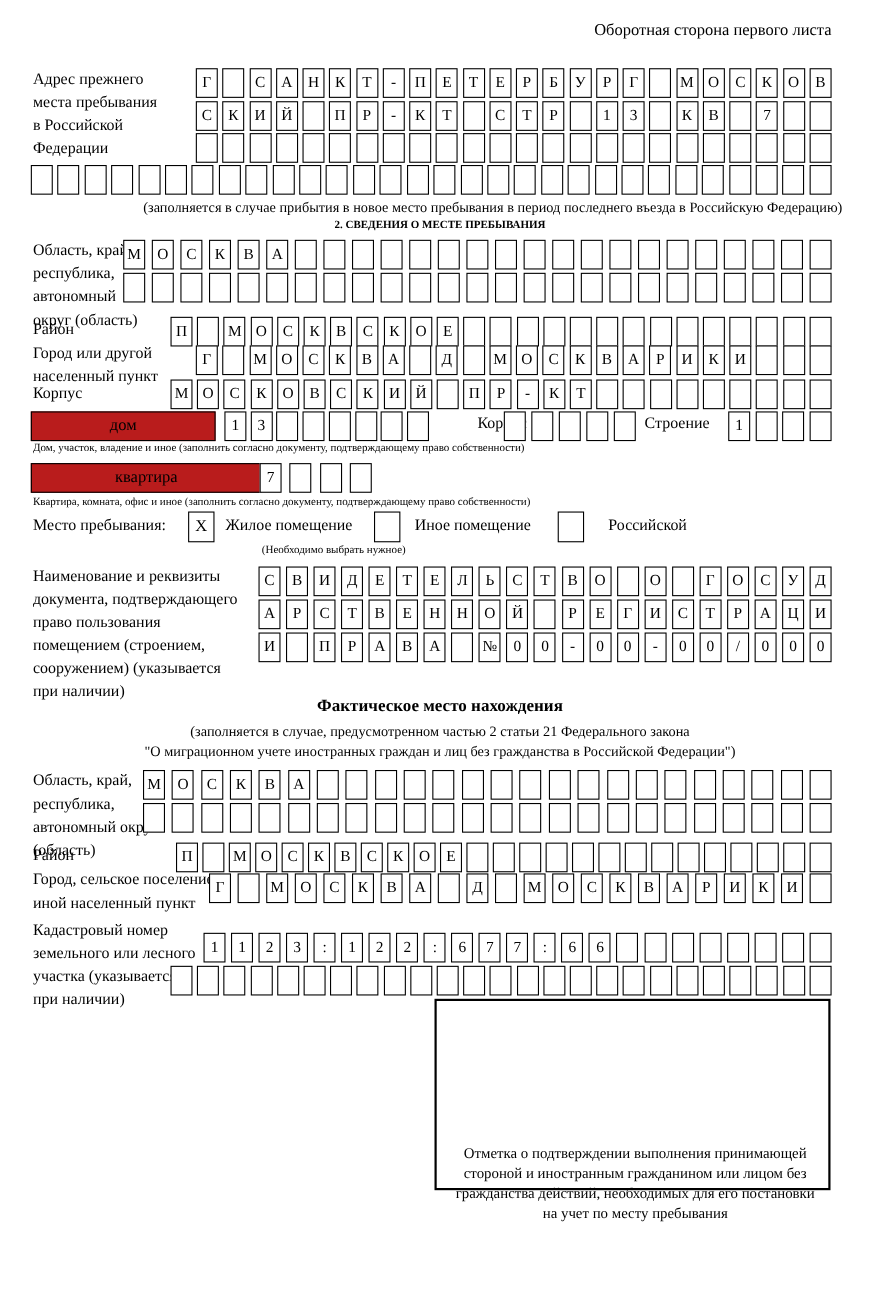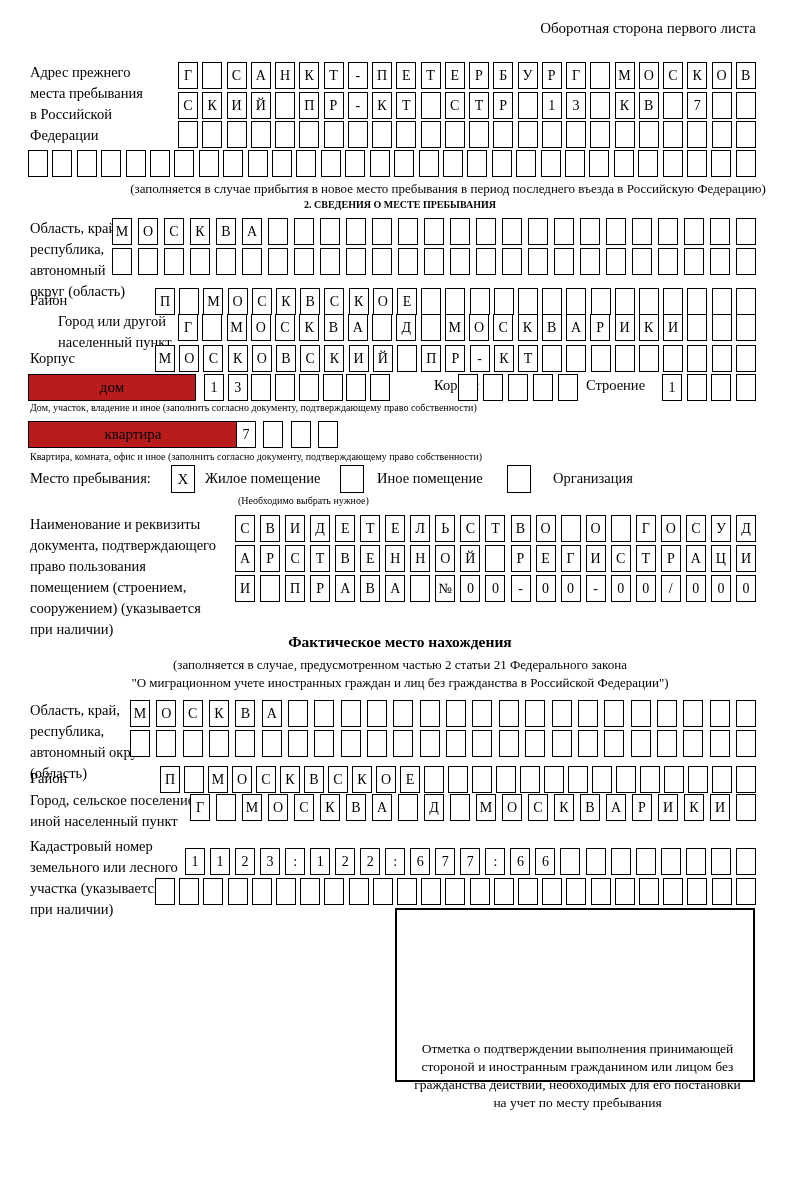--- a/index.html
+++ b/index.html
@@ -238,21 +238,21 @@
       <div class="cell"></div>
       <div class="cell"></div>
       <div class="cell"></div>
       <div class="cell"></div>
       <div class="cell"></div>
       <div class="cell"></div>
       <div class="cell"></div>
       <div class="cell"></div>
     </div>
 
-  <div class="abs lbl" style="left:30px;top:311px;width:145px;margin-left:28px;">Город или другой
+  <div class="abs lbl" style="left:30px;top:311px;width:145px;">Город или другой
 населенный пункт</div>
   <div class="abs boxrow" style="left:178px;top:314px;width:578px;">
       <div class="cell">Г</div>
       <div class="cell"></div>
       <div class="cell">М</div>
       <div class="cell">О</div>
       <div class="cell">С</div>
       <div class="cell">К</div>
       <div class="cell">В</div>
       <div class="cell">А</div>
@@ -339,21 +339,21 @@
       <div class="cell"></div>
     </div>
   <div class="abs cap" style="left:30px;top:451px;width:740px;">Квартира, комната, офис и иное (заполнить согласно документу, подтверждающему право собственности)</div>
 
   <div class="abs opt" style="left:30px;top:470px;">Место пребывания:</div>
   <div class="abs cb" style="left:171px;top:465px;">X</div>
   <div class="abs opt" style="left:205px;top:470px;">Жилое помещение</div>
   <div class="abs cb" style="left:340px;top:465px;"></div>
   <div class="abs opt" style="left:377px;top:470px;">Иное помещение</div>
   <div class="abs cb" style="left:507px;top:465px;"></div>
-  <div class="abs opt" style="left:553px;top:470px;">Организация</div>
+  <div class="abs opt" style="left:553px;top:470px;">Российской</div>
   <div class="abs cap" style="left:238px;top:495px;">(Необходимо выбрать нужное)</div>
 
   <div class="abs lbl" style="left:30px;top:514px;width:210px;">Наименование и реквизиты
 документа, подтверждающего
 право пользования
 помещением (строением,
 сооружением) (указывается
 при наличии)</div>
   <div class="abs boxrow" style="left:235px;top:515px;width:521px;">
       <div class="cell">С</div>

